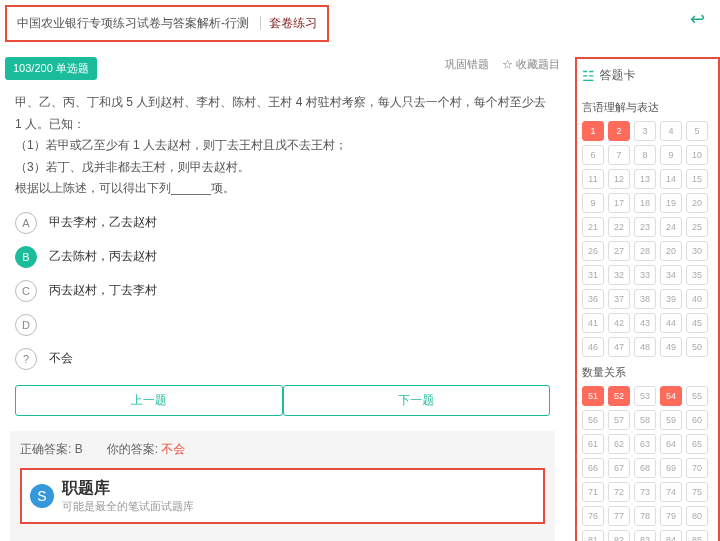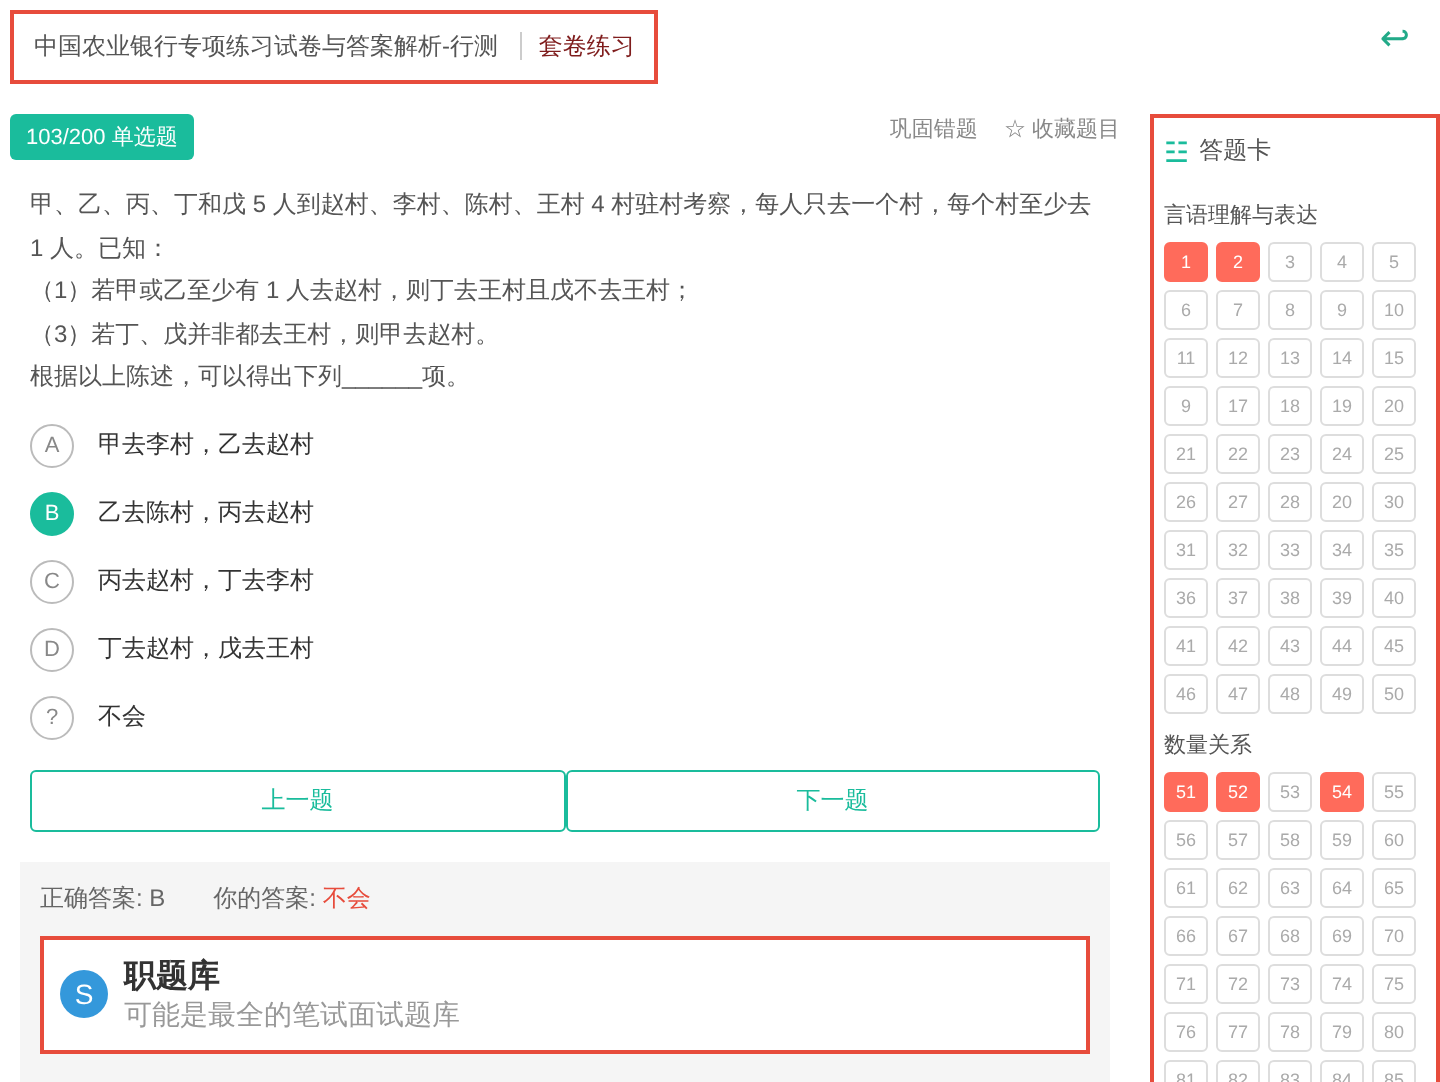--- a/index.html
+++ b/index.html
@@ -21,21 +21,21 @@
 .opt-circle.active { background: #1abc9c; border-color: #1abc9c; color: #fff; }
 .opt-circle.q { color: #888; }
 .nav-btns { display: flex; margin: 15px 10px; }
 .nav-btn { flex: 1; border: 1px solid #1abc9c; color: #1abc9c; background: #fff; padding: 6px; border-radius: 3px; text-align: center; cursor: pointer; font-size: 12px; }
 .answer-box { background: #f5f5f5; margin: 10px 5px 0; padding: 10px; font-size: 12px; }
 .answer-header { color: #666; margin-bottom: 10px; }
 .answer-header .wrong { color: #e74c3c; }
 .promo { border: 2px solid #e74c3c; padding: 8px; display: flex; align-items: center; margin: 8px 0; background: #fff; }
 .promo-icon { width: 24px; height: 24px; background: #3498db; border-radius: 50%; margin-right: 8px; display: flex; align-items: center; justify-content: center; color: #fff; font-size: 14px; }
 .promo-title { font-weight: bold; font-size: 16px; }
-.promo-sub { font-size: 14px; color: #999; }
+.promo-sub { font-size: 11px; color: #999; }
 .card-header { display: flex; align-items: center; color: #555; font-size: 12px; padding: 3px 0 8px; }
 .card-icon { color: #1abc9c; margin-right: 5px; font-size: 14px; }
 .section-title { font-size: 11px; color: #555; margin: 8px 0 6px; }
 .grid { display: flex; flex-wrap: wrap; gap: 4px; }
 .cell { width: 22px; height: 20px; border: 1px solid #ddd; border-radius: 3px; display: flex; align-items: center; justify-content: center; font-size: 9px; color: #aaa; cursor: pointer; }
 .cell.done { background: #ff6b5b; border-color: #ff6b5b; color: #fff; }
 </style>
 </head>
 <body>
 
@@ -72,21 +72,20 @@
         <div class="option">
           <div class="opt-circle active">B</div>
           <div>乙去陈村，丙去赵村</div>
         </div>
         <div class="option">
           <div class="opt-circle">C</div>
           <div>丙去赵村，丁去李村</div>
         </div>
         <div class="option">
           <div class="opt-circle">D</div>
-          <div>丁去赵村，戊去王村</div>
         </div>
         <div class="option">
           <div class="opt-circle q">?</div>
           <div>不会</div>
         </div>
       </div>
 
     <div class="nav-btns">
       <div class="nav-btn">上一题</div>
       <div class="nav-btn">下一题</div>

